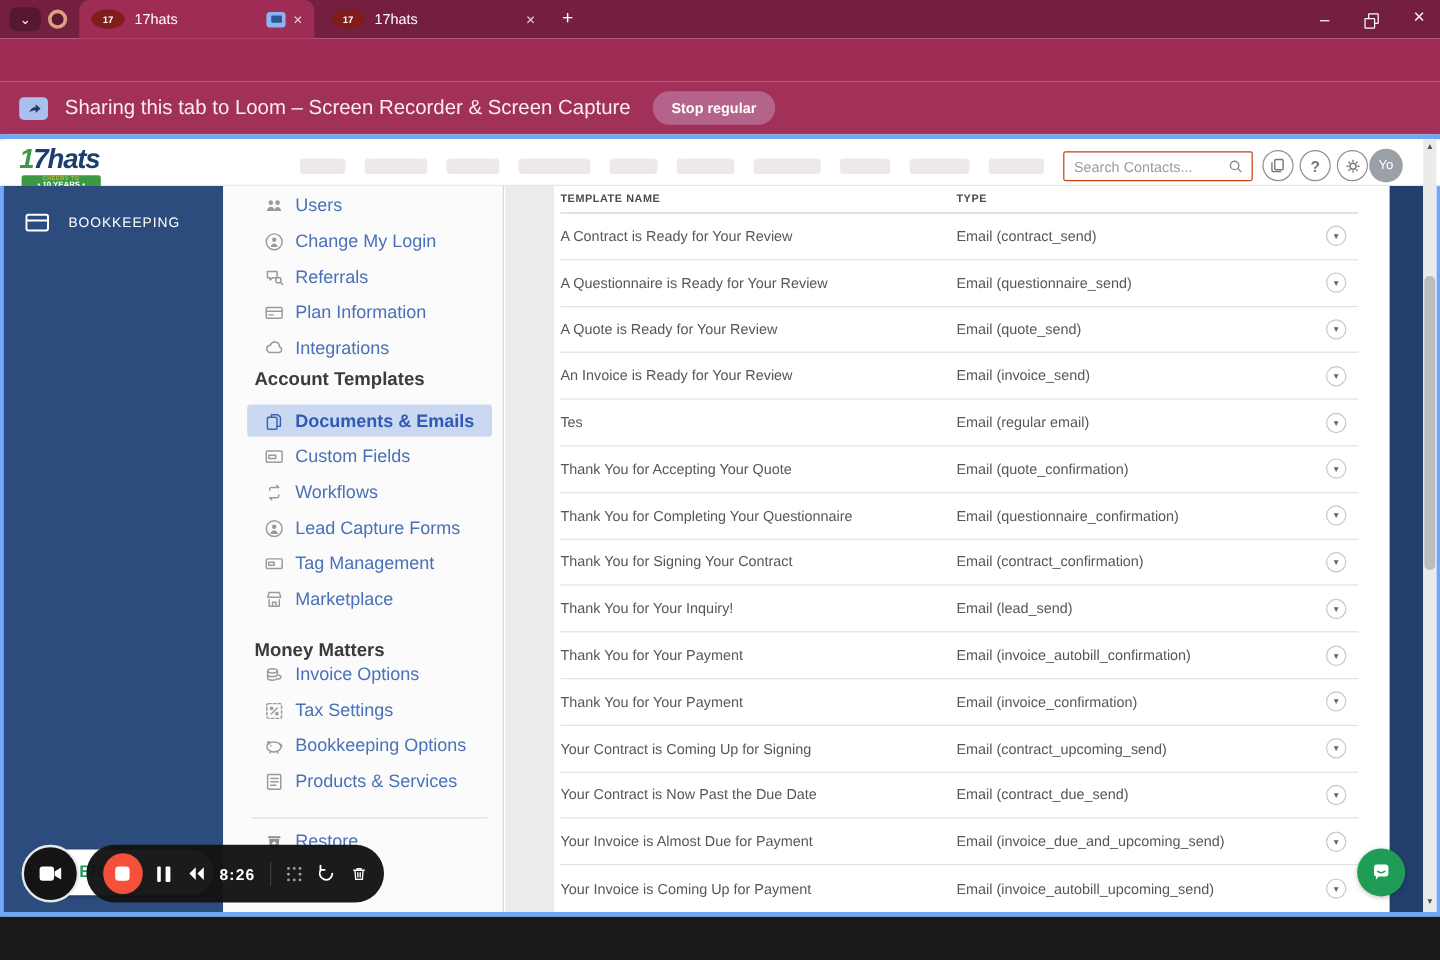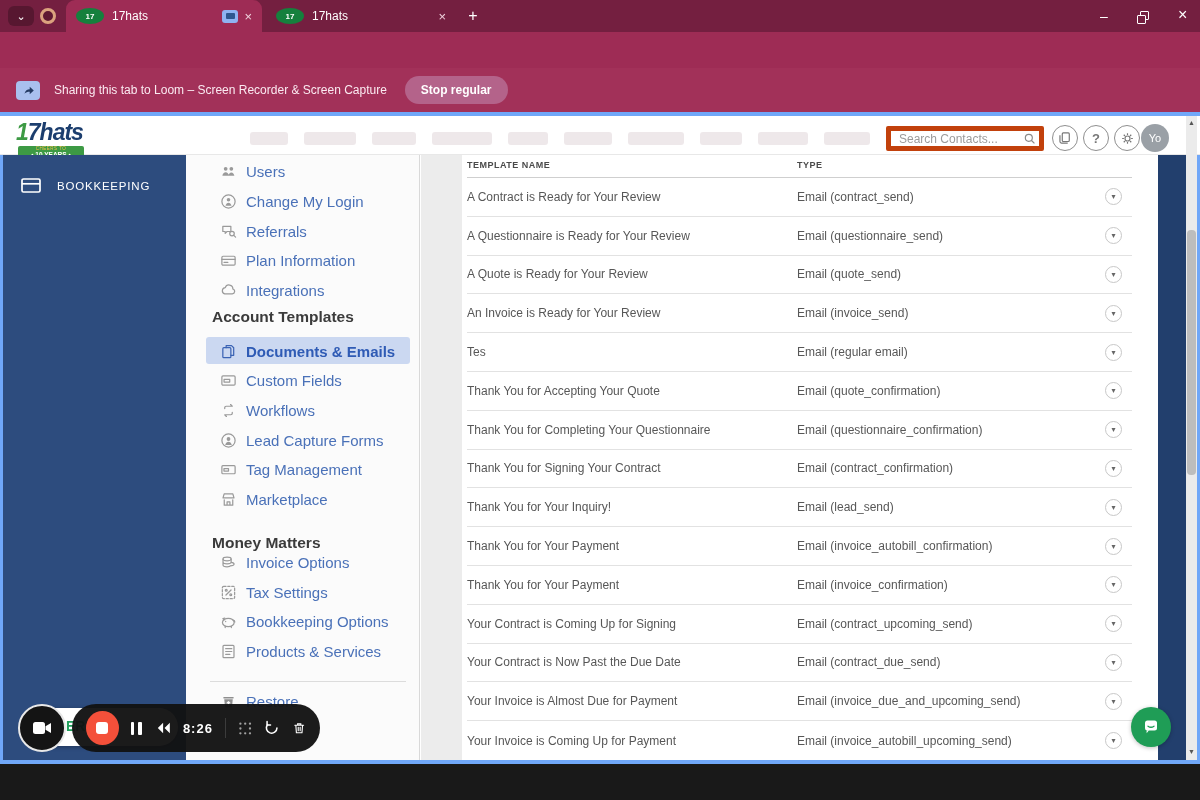--- a/index.html
+++ b/index.html
@@ -7,41 +7,41 @@
   body{font-family:"Liberation Sans",sans-serif;background:#000}
   .screen{position:relative;width:1200px;height:800px;overflow:hidden;background:#fff}
   .abs{position:absolute}
   svg{display:block}
 
   
   .titlebar{left:0;top:0;width:1200px;height:32px;background:#741f40}
   .toolbar{left:0;top:32px;width:1200px;height:36px;background:#9e2c55}
   .tab{top:0;height:32px;display:flex;align-items:center;color:#fff;font-size:12px}
   .tab.active{background:#9e2c55;border-radius:9px 9px 0 0}
-  .favicon{width:28px;height:16px;border-radius:50%;background:#15803d;color:#fff;font-size:8px;font-weight:bold;display:flex;align-items:center;justify-content:center;flex:none}
+  .favicon{width:28px;height:16px;border-radius:50%;background:#7f1d1d;color:#fff;font-size:8px;font-weight:bold;display:flex;align-items:center;justify-content:center;flex:none}
   .tabx{color:#f0d2dd;font-size:13px;margin-left:auto;margin-right:10px;cursor:default}
   .winbtn{color:#fff;font-size:14px;top:8px}
   .navbtn{color:#fff;font-size:15px;top:41px}
   .addr{left:98px;top:37px;width:846px;height:27px;background:#7b2145;border-radius:14px;display:flex;align-items:center;color:#fff;font-size:12.5px;padding:0 12px}
   .addr .path{color:#d8a9bf}
   .extbtn{top:40px;width:20px;height:20px;display:flex;align-items:center;justify-content:center}
 
   
   .banner{left:0;top:68px;width:1200px;height:44px;background:#a23159;display:flex;align-items:center}
   .stopbtn{margin-left:18px;background:#b4638a;border:none;color:#fff;font-size:12px;font-weight:bold;padding:7px 16px;border-radius:15px}
 
   
   .cap{background:#70a7f8}
 
   
   .appheader{left:0;top:116px;width:1200px;height:39px;background:#fff;border-bottom:1px solid #e8e8e8}
   .logo-txt{font-size:23px;font-weight:bold;font-style:italic;letter-spacing:-1px}
   .ribbon{background:#3d9a44;color:#fff;border-radius:2px;text-align:center;line-height:1.05;padding:1px 4px}
   .cicon{width:26px;height:26px;border-radius:50%;border:1.6px solid #8f8f8f;display:flex;align-items:center;justify-content:center;color:#777;background:#fff}
-  .searchbox{width:158px;height:25px;border:5px solid #c2410c;border-radius:2px;font-size:12px;color:#555;padding:0 26px 0 8px;outline:none;font-family:"Liberation Sans",sans-serif}
+  .searchbox{width:158px;height:25px;border:1px solid #c2410c;border-radius:2px;font-size:12px;color:#555;padding:0 26px 0 8px;outline:none;font-family:"Liberation Sans",sans-serif}
   .searchbox::placeholder{color:#9b9b9b}
   .fadepill{height:13px;border-radius:3px;background:#c9b7bf;opacity:.32;display:inline-block}
 
   
   .navyL{left:3px;top:155px;width:183px;height:605px;background:#2d4c7e}
   .navyR{left:1158px;top:155px;width:28px;height:605px;background:#223f6d}
   .menu{left:186px;top:155px;width:234px;height:605px;background:#fbfbfb;border-right:1px solid #d9d9d9}
   .mi{position:absolute;left:34px;display:flex;align-items:center;gap:9px;height:24px;color:#4a71b8;font-size:15px;white-space:nowrap}
   .mi svg{stroke:#9a9a9a;fill:none;stroke-width:1.3;stroke-linecap:round;stroke-linejoin:round;width:17px;height:17px;flex:none}
   .mh{position:absolute;left:26px;font-size:15.5px;font-weight:bold;color:#3b3b3b;white-space:nowrap}
@@ -168,21 +168,21 @@
     <div class="abs" style="left:1146px;top:40px;width:21px;height:21px;border-radius:50%;background:radial-gradient(circle at 40% 35%,#c9a07e,#7d5a43)"></div>
     <span class="abs" style="left:1180px;top:41px;color:#fff;font-size:14px">⋮</span>
   </div>
 
   <div class="abs banner">
     <div style="margin-left:16px;width:24px;height:19px;background:#a9c0ee;border-radius:4px;display:flex;align-items:center;justify-content:center">
       <svg width="13" height="13" viewBox="0 0 16 16">
           <path fill="#243a63" d="M3 12c1-4 3.5-5.5 6.5-5.5V3.5L14.5 8l-5 4.5V9.6C6.7 9.6 4.8 10.4 3 12z"></path>
         </svg>
     </div>
-    <span style="margin-left:14px;color:#fbeaf1;font-size:12px">Sharing this tab to Loom – Screen Recorder &amp; Screen Capture</span>
+    <span style="margin-left:14px;color:#fbeaf1;font-size:17px">Sharing this tab to Loom – Screen Recorder &amp; Screen Capture</span>
     <button class="stopbtn">Stop regular</button>
   </div>
 
   <div class="abs cap" style="left:0;top:112px;width:1200px;height:4px"></div>
   <div class="abs cap" style="left:0;top:112px;width:3px;height:652px"></div>
   <div class="abs cap" style="left:1197px;top:112px;width:3px;height:652px"></div>
   <div class="abs cap" style="left:0;top:760px;width:1200px;height:4px"></div>
 
   <div class="abs appheader">
     <div class="abs" style="left:16px;top:3px">

